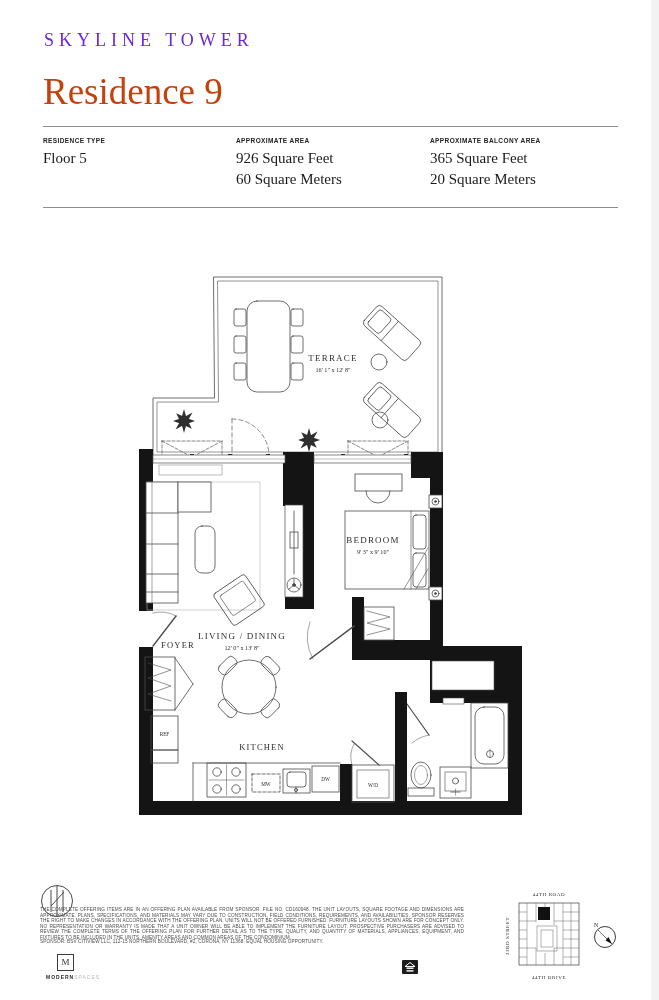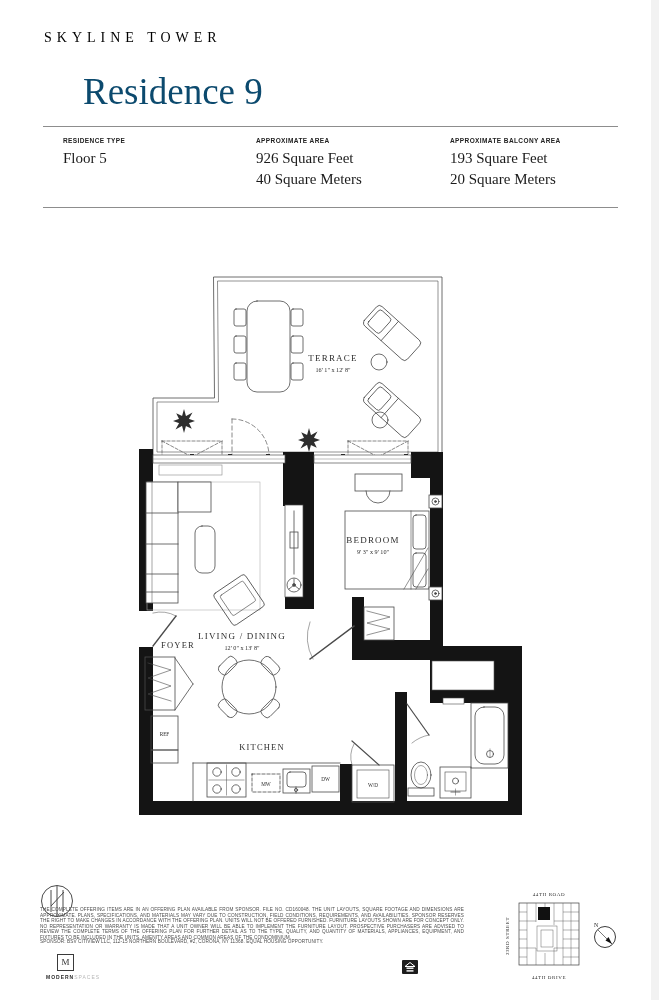--- a/index.html
+++ b/index.html
@@ -1,26 +1,26 @@
 <!DOCTYPE html>
 <html><head>
 <meta charset="utf-8">
 <style>
   html,body{margin:0;padding:0;background:#ffffff;}
   .page{position:relative;width:659px;height:1000px;background:#fff;overflow:hidden;
         font-family:"Liberation Serif",serif;color:#1d1d1d;}
   .abs{position:absolute;}
   .edge-shade{right:0;top:0;width:8px;height:1000px;background:#f2f2f2;}
-  .building{left:44px;top:30px;font-size:14px;letter-spacing:5px;color:#000000;}
-  .title{left:43px;top:70px;font-size:37px;color:#0c4a6e;margin-left:40px;}
+  .building{left:44px;top:30px;font-size:18px;letter-spacing:5px;color:#6d28d9;}
+  .title{left:43px;top:70px;font-size:37px;color:#c2410c;}
   .rule{left:43px;width:575px;border-top:1px solid #8d8d8d;height:0;}
   .rule1{top:126px;}
   .rule2{top:207px;}
   .specs{left:43px;top:137px;display:flex;width:575px;}
-  .spec-col1{width:193px;margin-left:20px;}
+  .spec-col1{width:193px;}
   .spec-col2{width:194px;}
   .spec-col3{flex:1;}
   .spec-label{font-family:"Liberation Sans",sans-serif;font-size:6.5px;font-weight:bold;
               letter-spacing:.4px;color:#222;}
   .spec-val{font-size:15px;line-height:21px;margin-top:4px;color:#1b1b1b;}
   .disclaimer{left:40px;top:907px;width:424px;font-family:"Liberation Sans",sans-serif;
               font-size:4.7px;line-height:5.6px;color:#4c4c4c;text-align:justify;letter-spacing:.1px;}
   .sponsor{left:40px;top:939px;width:424px;font-family:"Liberation Sans",sans-serif;
            font-size:4.7px;color:#4c4c4c;letter-spacing:.1px;}
   .ms-box{left:57px;top:954px;width:15px;height:15px;border:1px solid #3a3a3a;
@@ -47,27 +47,27 @@
     <div class="spec-col1">
       <div class="spec-label">RESIDENCE TYPE</div>
       <div class="spec-val">
         <div>Floor 5</div>
       </div>
     </div>
     <div class="spec-col2">
       <div class="spec-label">APPROXIMATE AREA</div>
       <div class="spec-val">
         <div>926 Square Feet</div>
-        <div>40 Square Meters</div>
+        <div>60 Square Meters</div>
       </div>
     </div>
     <div class="spec-col3">
       <div class="spec-label">APPROXIMATE BALCONY AREA</div>
       <div class="spec-val">
-        <div>193 Square Feet</div>
+        <div>365 Square Feet</div>
         <div>20 Square Meters</div>
       </div>
     </div>
   </div>
   <div class="abs rule rule2"></div>
 
   <svg class="abs" style="left:0;top:0" width="659" height="1000" viewBox="0 0 659 1000">
     <g stroke-linecap="square" fill="none" stroke="#4a4a4a" stroke-width="0.8">
 
       <g>

